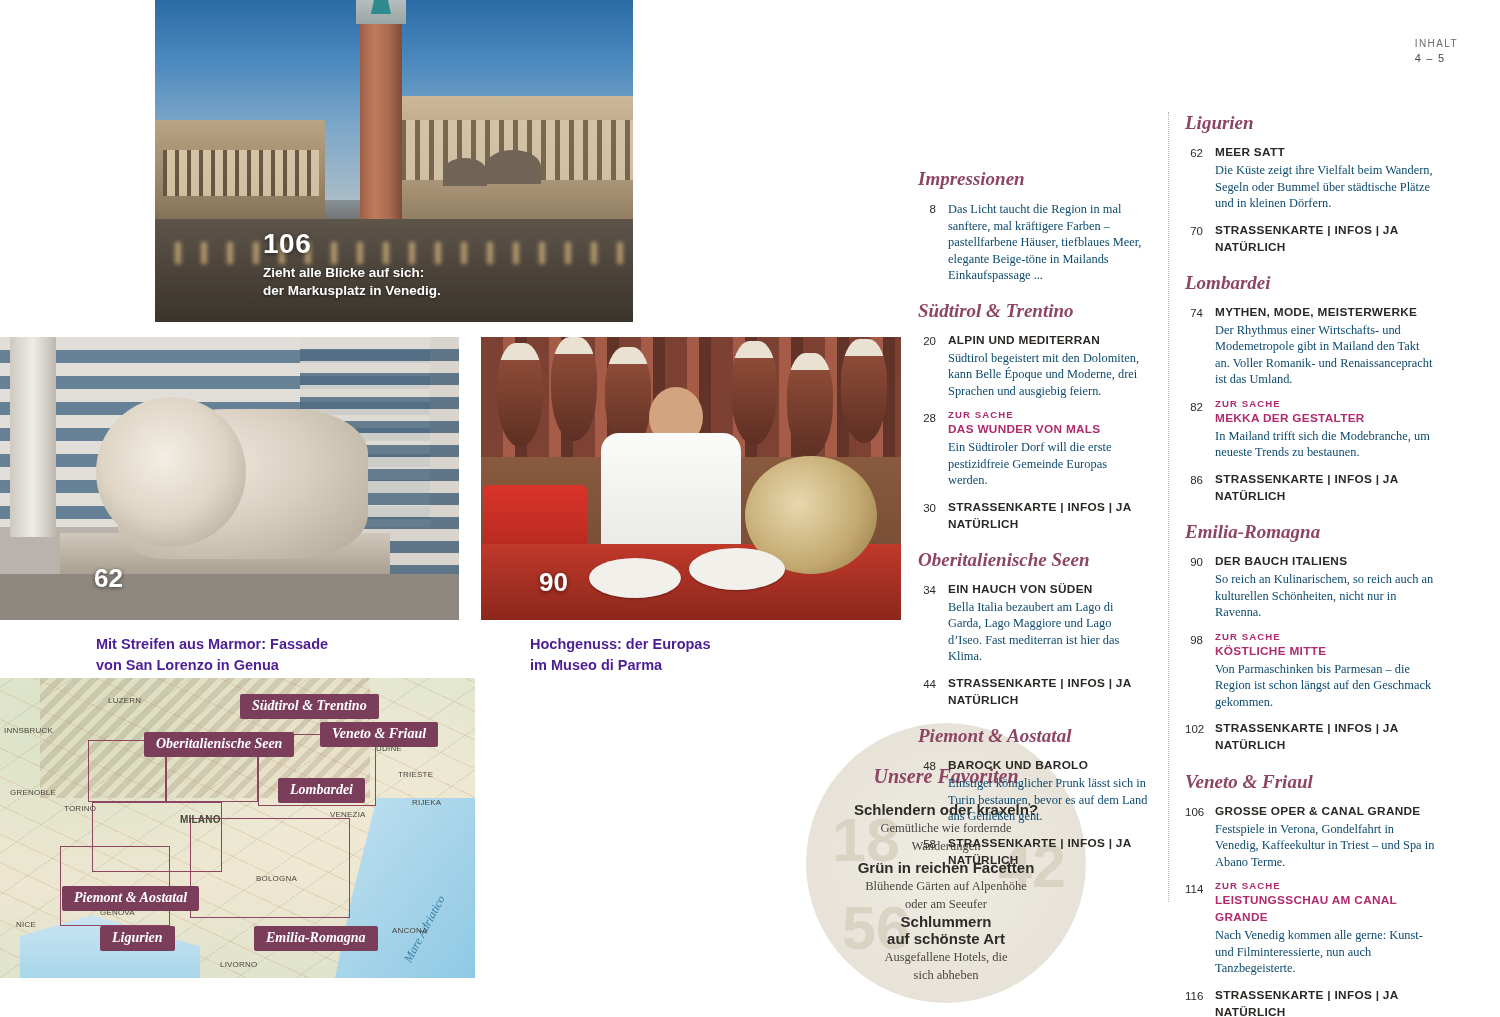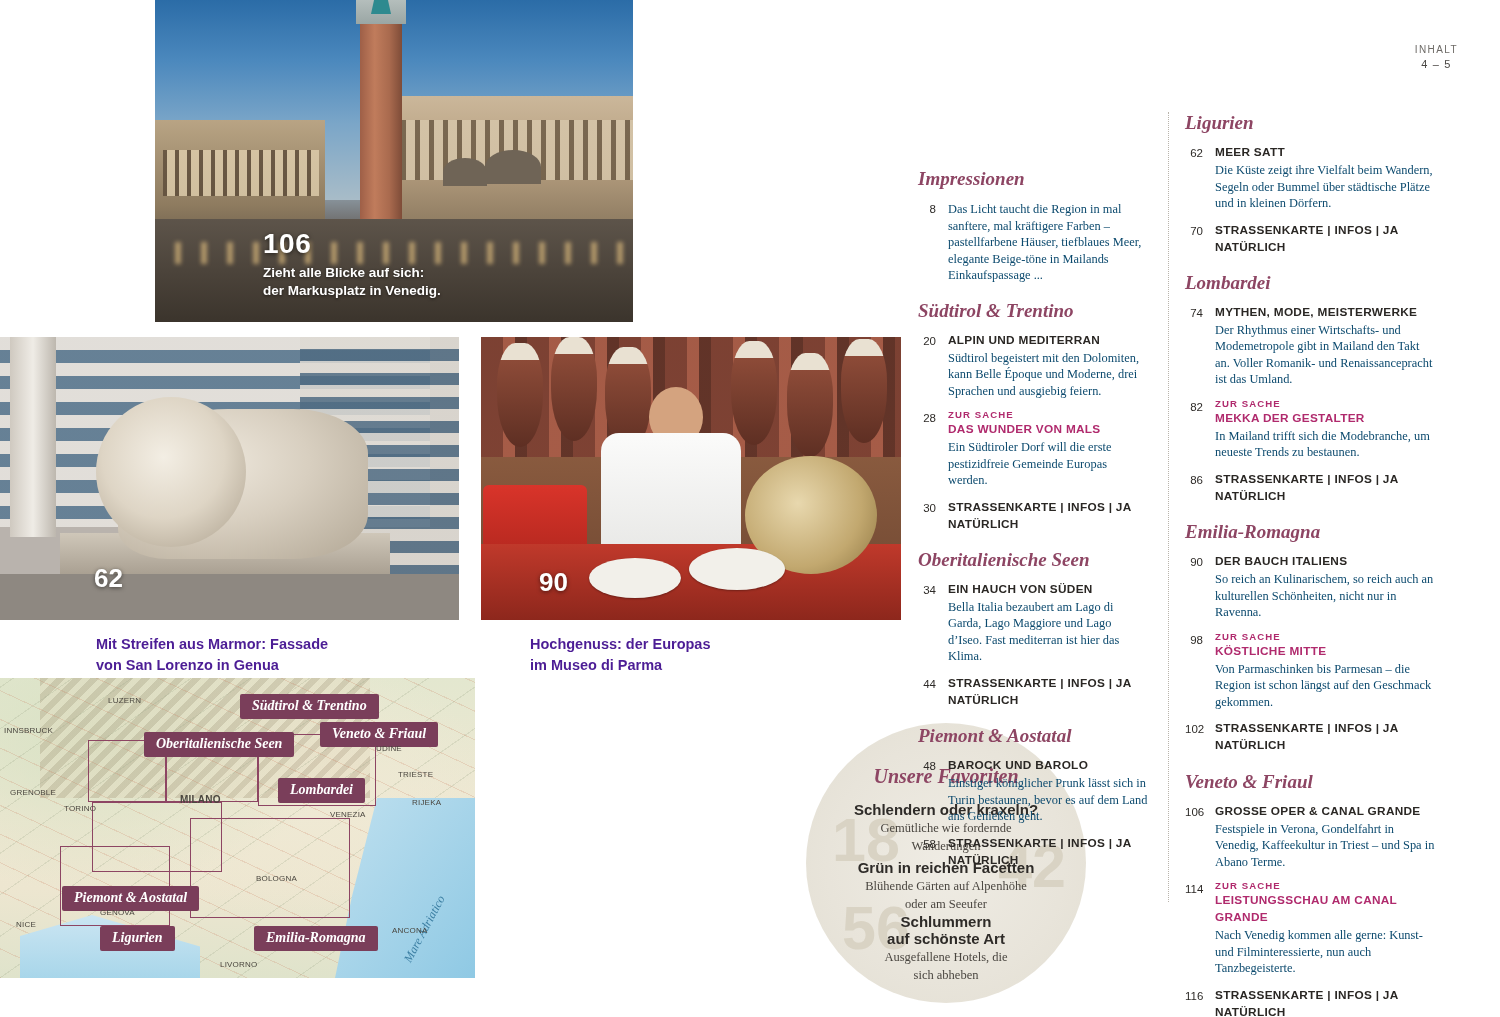--- a/index.html
+++ b/index.html
@@ -7,22 +7,22 @@
     margin: 0; padding: 0;
     width: 1500px; height: 1017px;
     background: #ffffff;
     font-family: "Liberation Serif", serif;
     overflow: hidden;
   }
   .page { position: relative; width: 1500px; height: 1017px; background:#fff; }
 
   
   .header {
-    position: absolute; right: 42px; top: 44px;
-    text-align: center;
+    position: absolute; right: 42px; top: 38px;
+    text-align: left;
   }
   .header .inhalt {
     font-family: "Liberation Sans", sans-serif;
     font-size: 10px; letter-spacing: 1.4px; color: #6d6a66;
   }
   .header .pagenum {
     font-family: "Liberation Sans", sans-serif;
     font-size: 11px; letter-spacing: 1.2px; color: #4a4744; margin-top: 3px;
   }
 
@@ -387,21 +387,21 @@
     <div class="rg" style="left:240px;top:16px;">Südtirol &amp; Trentino</div>
     <div class="rg" style="left:320px;top:44px;">Veneto &amp; Friaul</div>
     <div class="rg" style="left:144px;top:54px;">Oberitalienische Seen</div>
     <div class="rg" style="left:278px;top:100px;">Lombardei</div>
     <div class="rg" style="left:62px;top:208px;">Piemont &amp; Aostatal</div>
     <div class="rg" style="left:100px;top:248px;">Ligurien</div>
     <div class="rg" style="left:254px;top:248px;">Emilia-Romagna</div>
 
     <div class="map-sea-text">Mare Adriatico</div>
 
-    <div class="map-label" style="left:180px;top:116px;font-weight:700;font-size:10px;">MILANO</div>
+    <div class="map-label" style="left:180px;top:136px;font-weight:700;font-size:10px;">MILANO</div>
     <div class="map-label" style="left:64px;top:126px;">TORINO</div>
     <div class="map-label" style="left:330px;top:132px;">VENEZIA</div>
     <div class="map-label" style="left:256px;top:196px;">BOLOGNA</div>
     <div class="map-label" style="left:100px;top:230px;">GENOVA</div>
     <div class="map-label" style="left:220px;top:282px;">LIVORNO</div>
     <div class="map-label" style="left:392px;top:248px;">ANCONA</div>
     <div class="map-label" style="left:398px;top:92px;">TRIESTE</div>
     <div class="map-label" style="left:376px;top:66px;">UDINE</div>
     <div class="map-label" style="left:108px;top:18px;">LUZERN</div>
     <div class="map-label" style="left:4px;top:48px;">INNSBRUCK</div>

